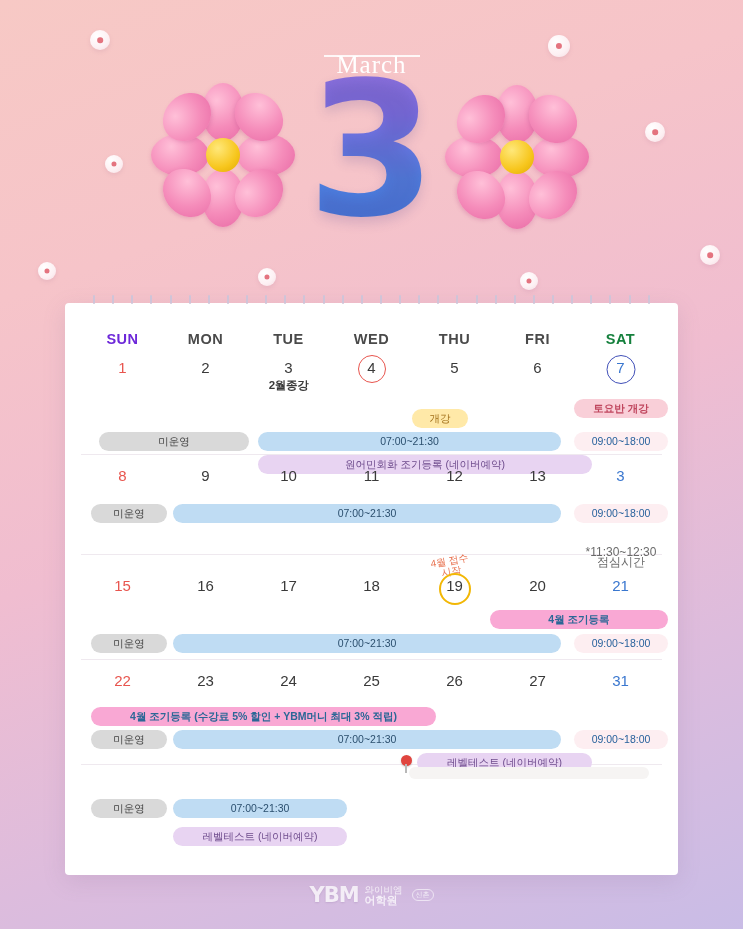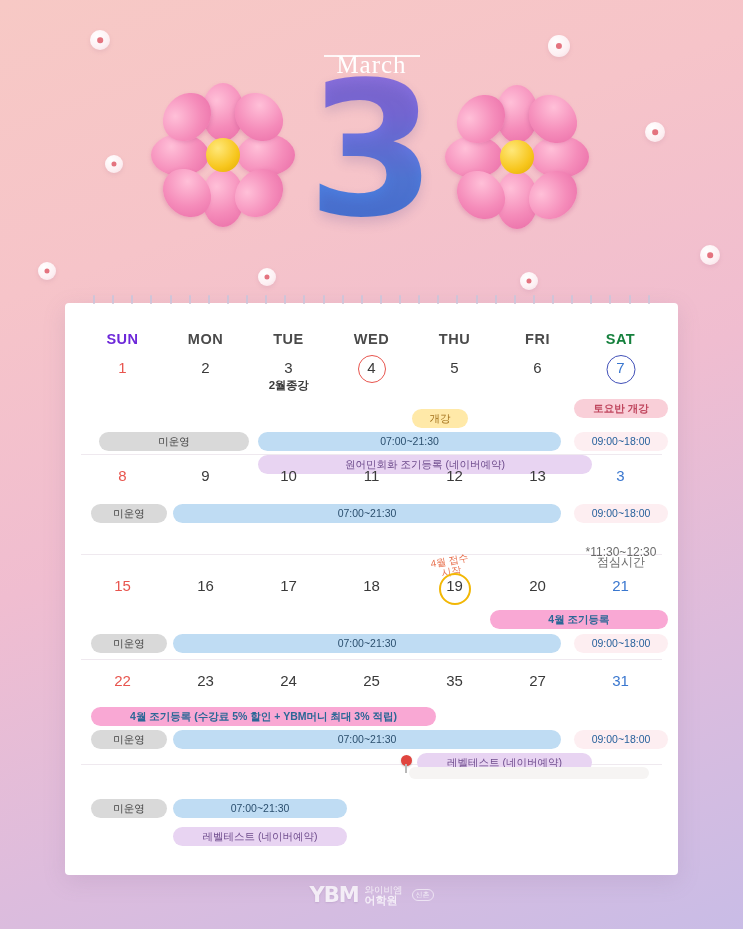--- a/index.html
+++ b/index.html
@@ -481,21 +481,21 @@
       <div class="daynums">
         <div class="daynum sun">
           <span>22</span></div>
         <div class="daynum">
           <span>23</span></div>
         <div class="daynum">
           <span>24</span></div>
         <div class="daynum">
           <span>25</span></div>
         <div class="daynum">
-          <span>35</span></div>
+          <span>26</span></div>
         <div class="daynum">
           <span>27</span></div>
         <div class="daynum sat">
           <span>31</span></div>
       </div>
 
       <div class="bars">
         <div class="bar lightblue" style="left:10px; top:12px; width:345px;">4월 조기등록 (수강료 5% 할인 + YBM머니 최대 3% 적립)</div>
         <div class="bar gray" style="left:10px; top:35px; width:76px;">미운영</div>
         <div class="bar blue" style="left:92px; top:35px; width:388px;">07:00~21:30</div>

